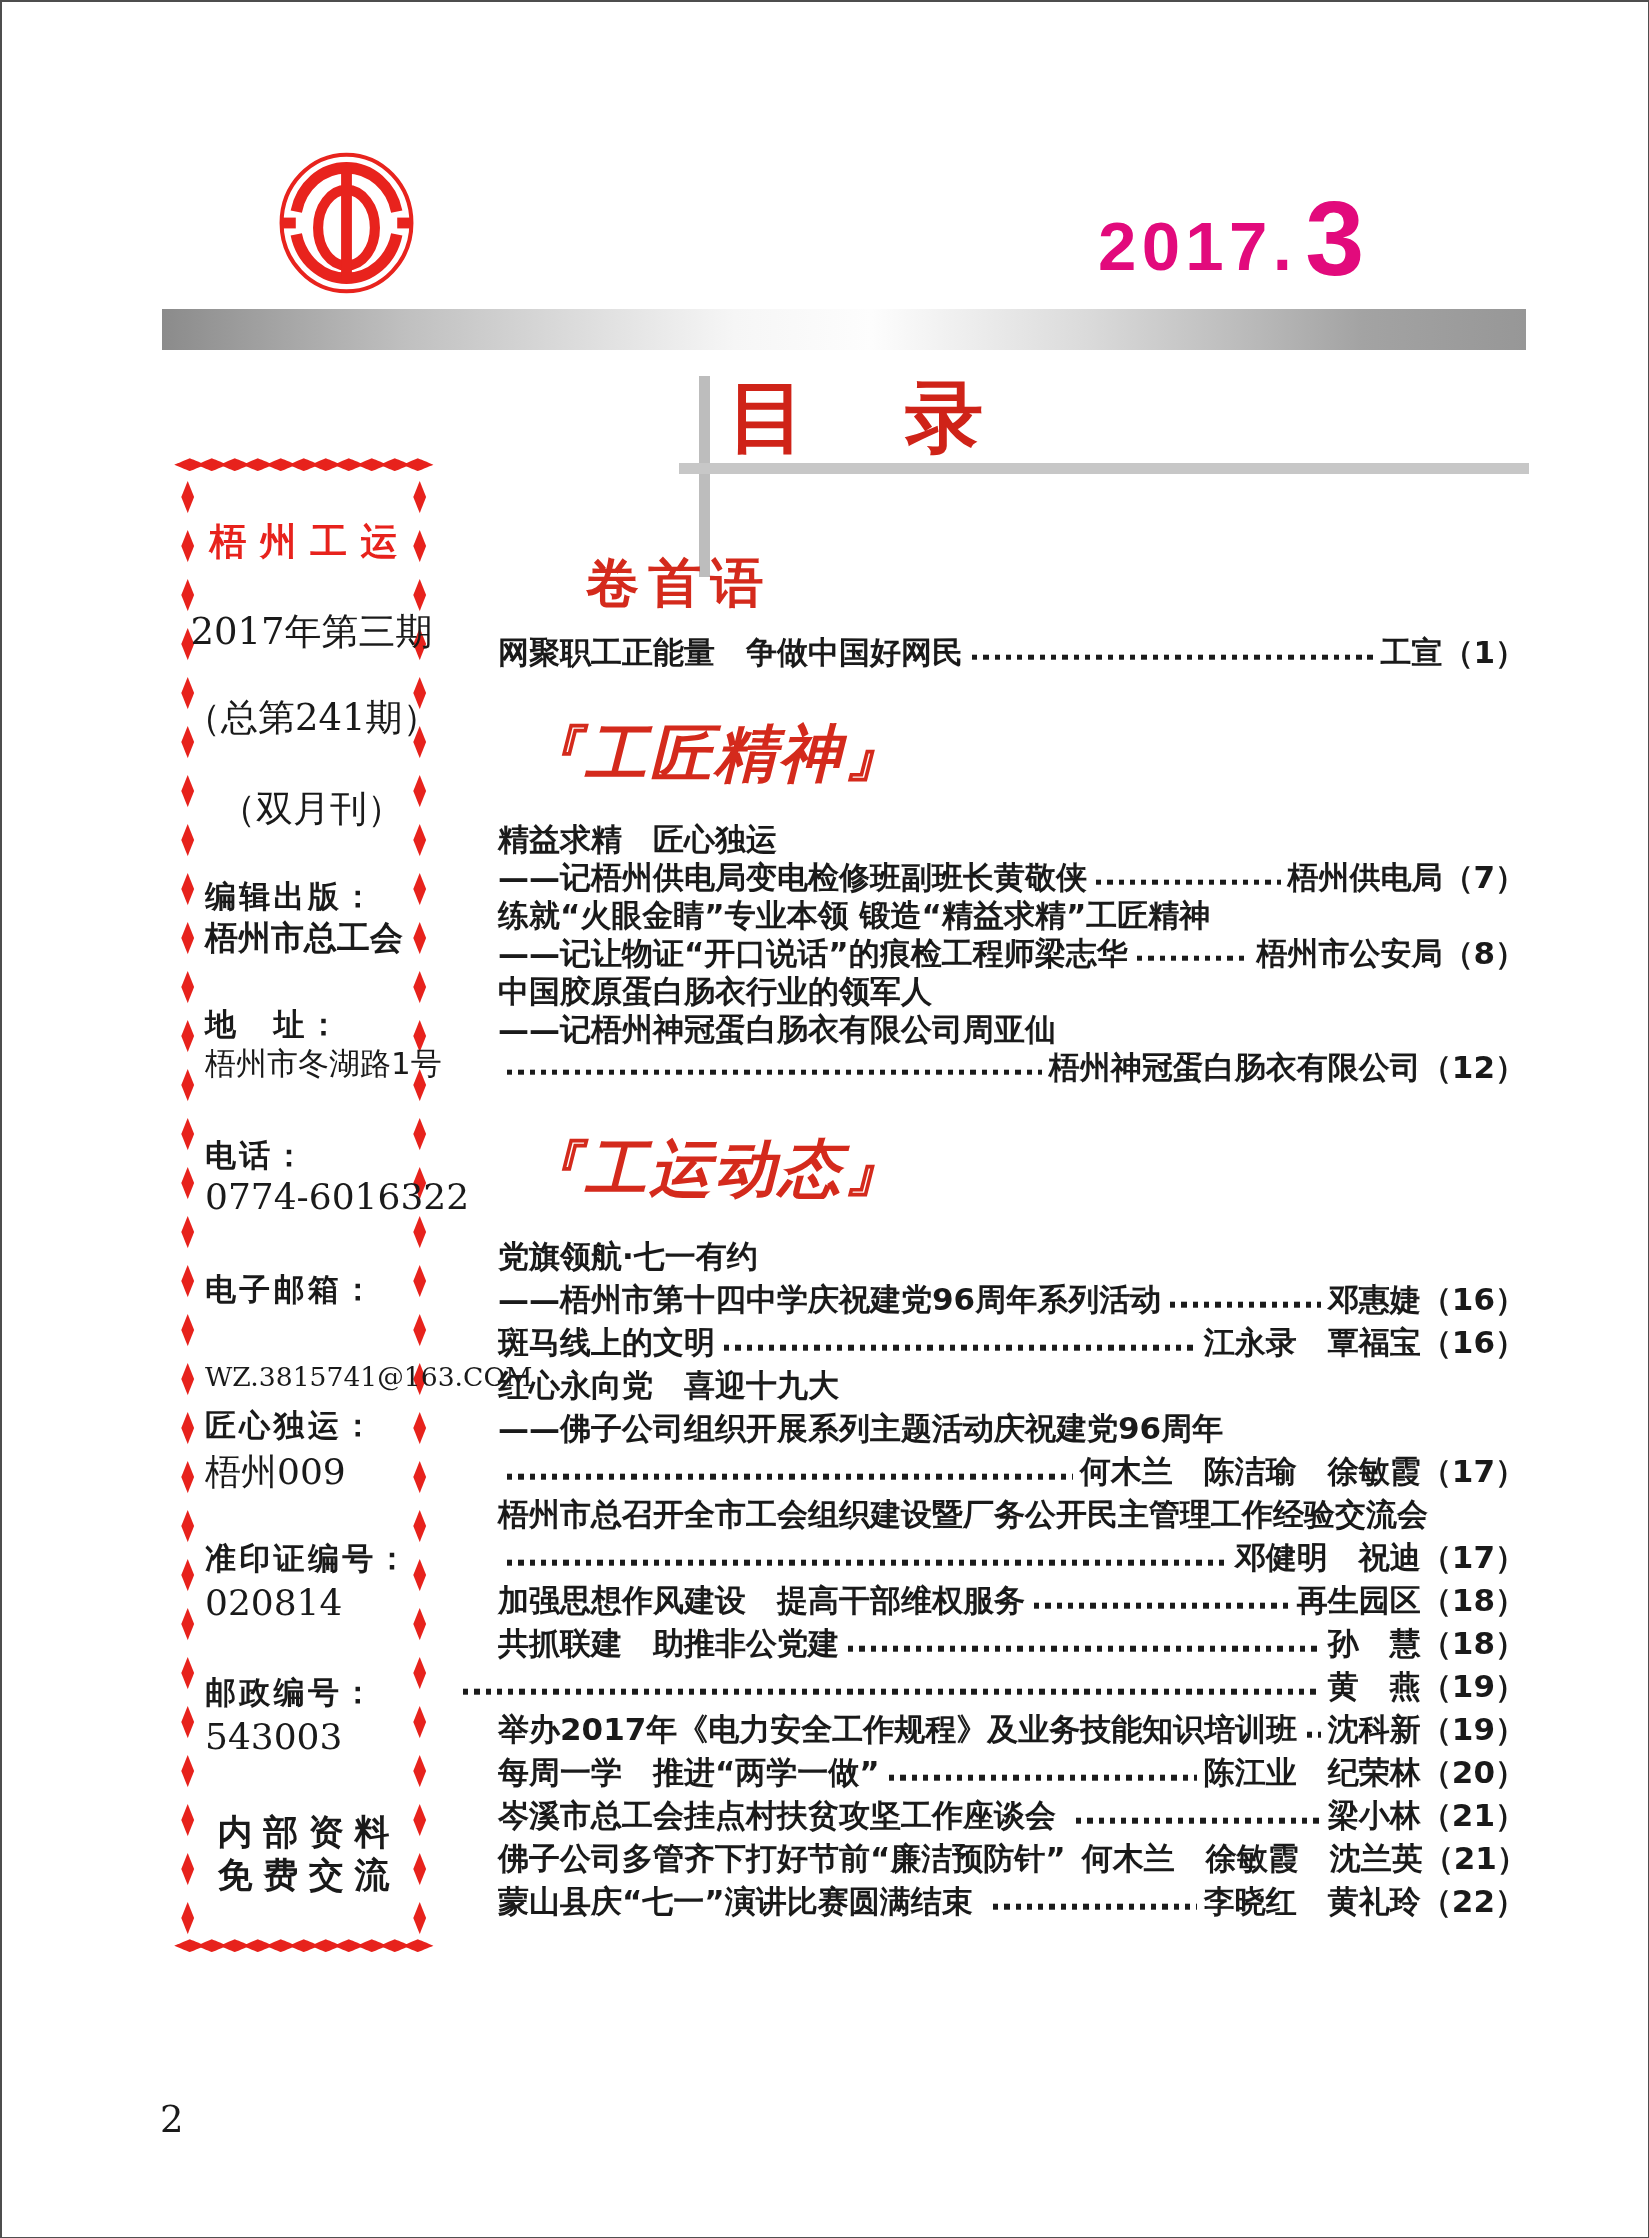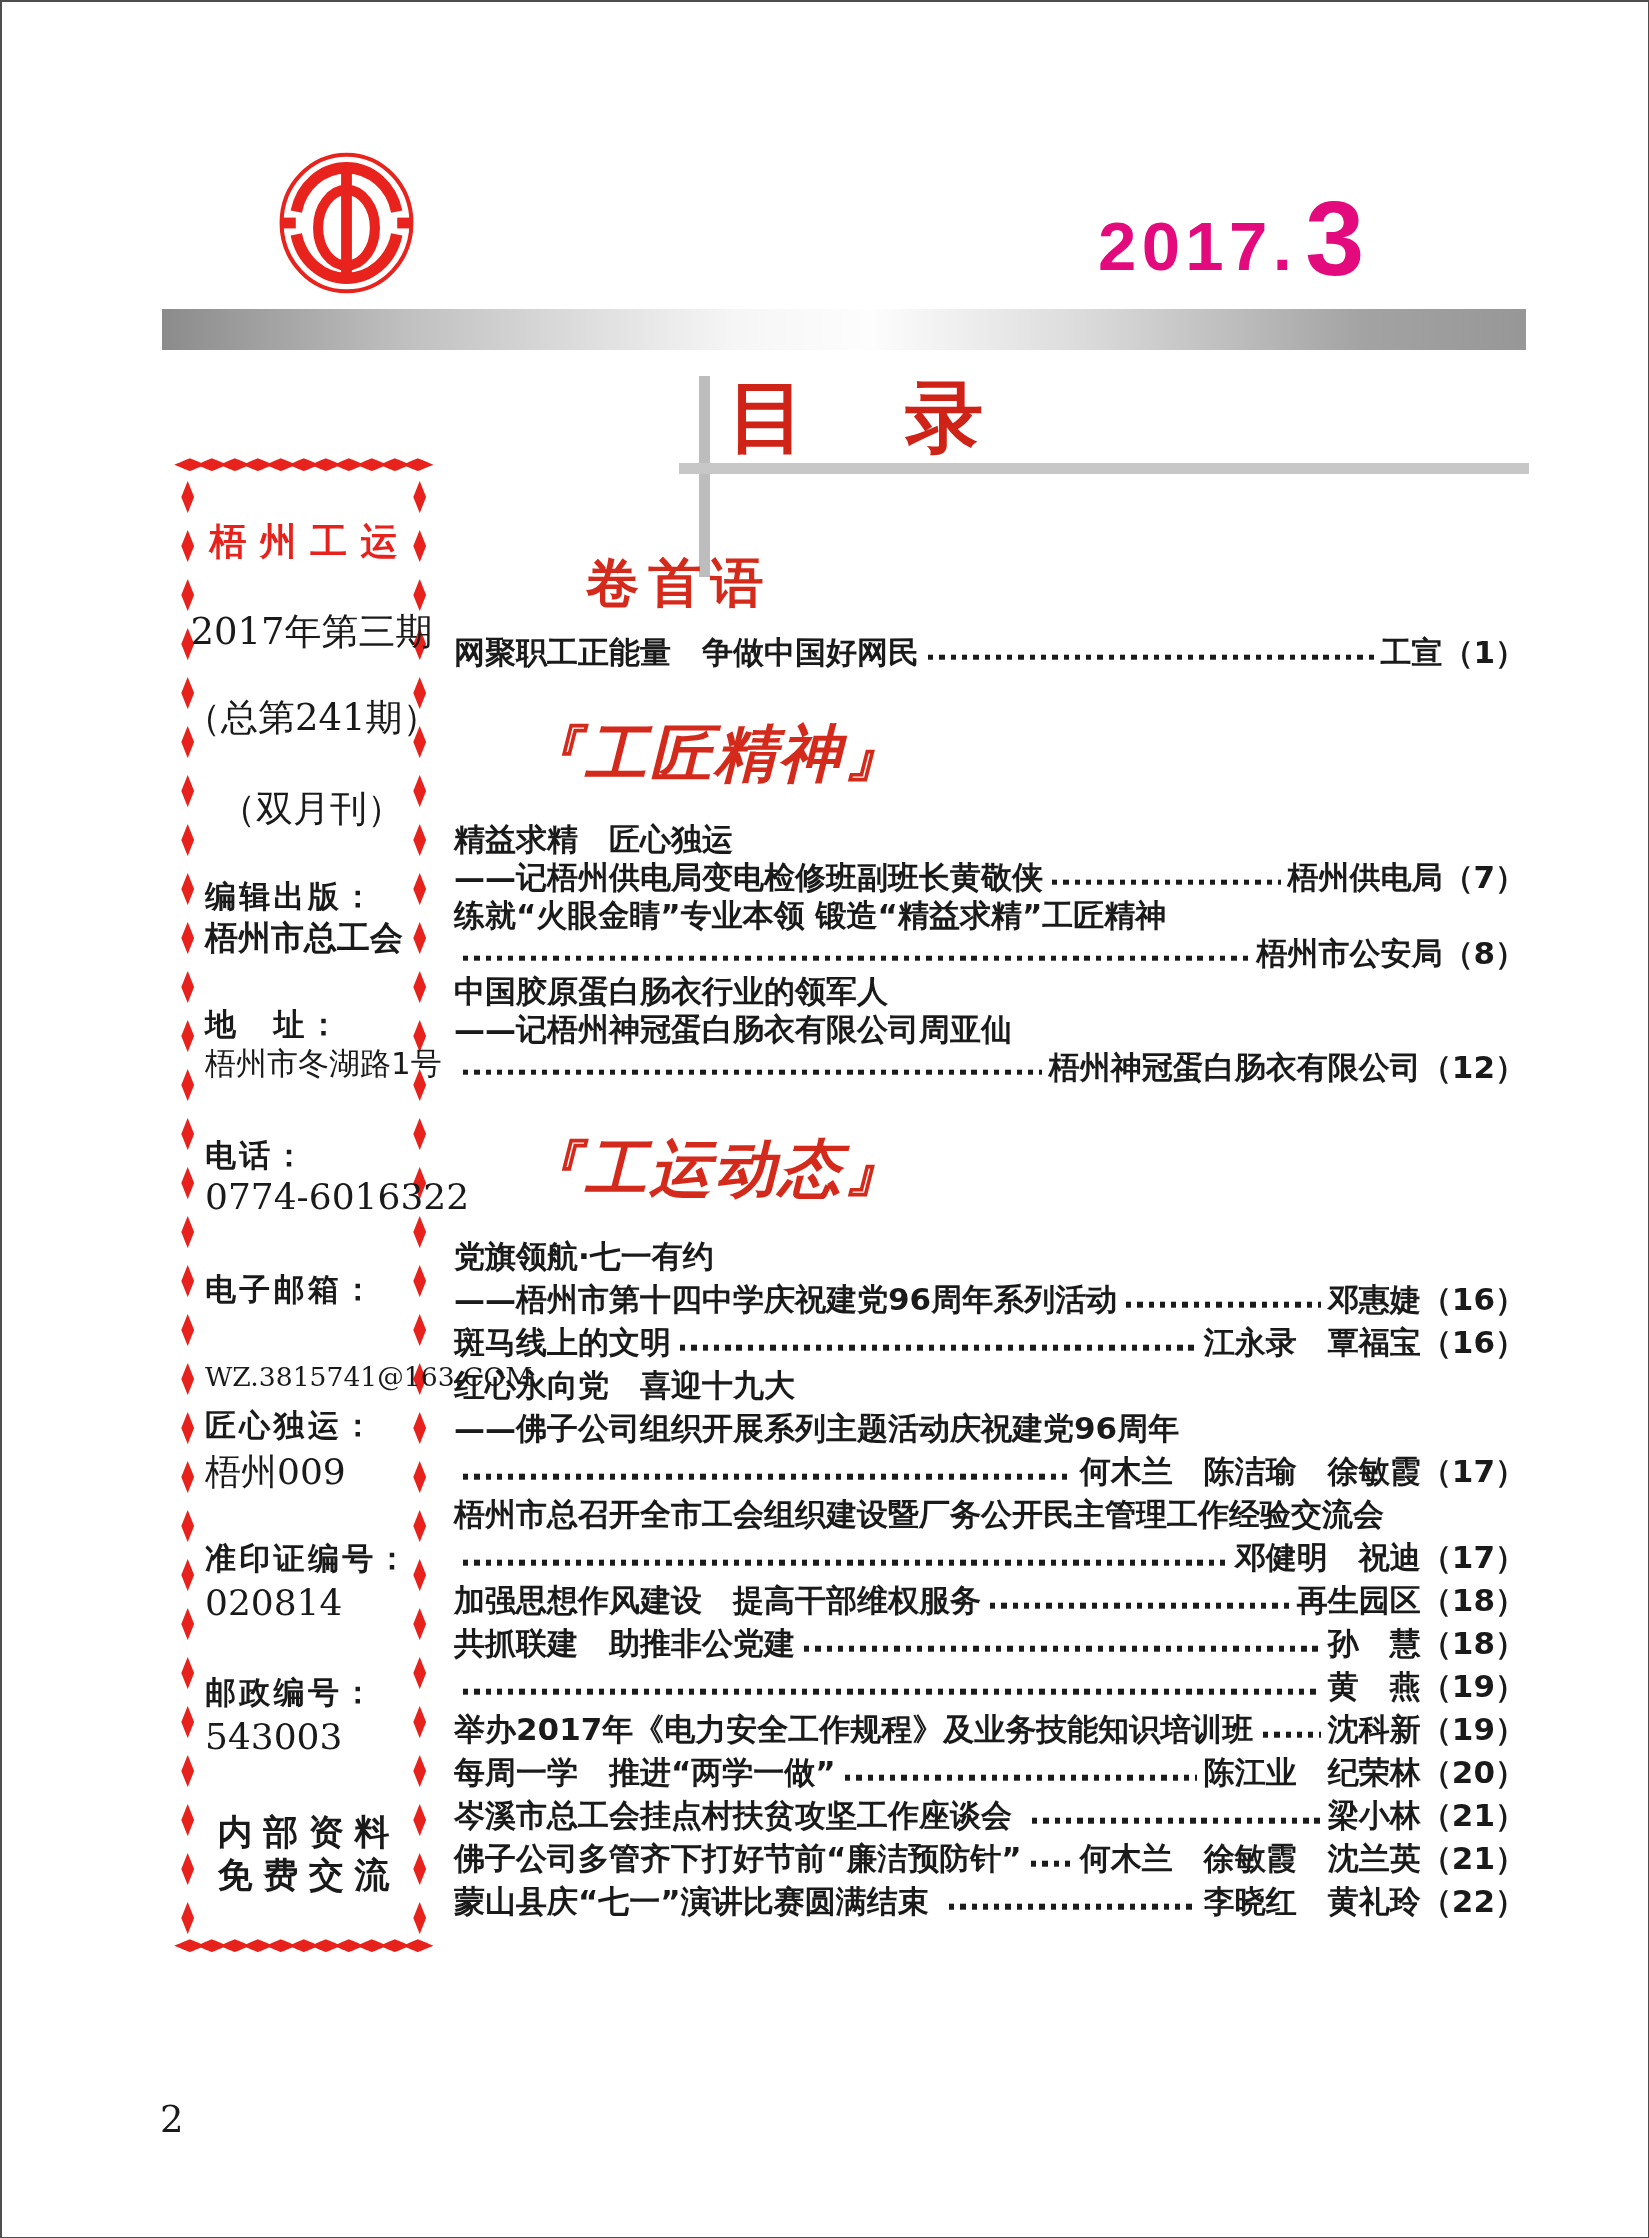--- a/index.html
+++ b/index.html
@@ -57,21 +57,21 @@
   .sec0{top:548px;}
   .sec1{top:713px;}
   .sec2{top:1128px;}
   .sec-header{color:#d42a1c;font-weight:bold;line-height:1.25;}
   .h-kai{font-size:53px;margin-left:132px;letter-spacing:9.3px;margin-bottom:16px;}
   .h-script{font-size:62px;font-style:italic;margin-left:66px;letter-spacing:2.7px;margin-bottom:28px;}
   .toc-row{display:flex;align-items:center;font-size:31px;font-weight:600;white-space:pre;}
   .sec0 .toc-row{height:41px;}
   .sec1 .toc-row{height:38px;}
   .sec2 .toc-row{height:43px;}
-  .toc-row .t{flex:0 0 auto;}
+  .toc-row .t{flex:0 0 auto;margin-left:44px;}
   .toc-row .dots{flex:1 1 auto;height:5.3px;margin:0 6.6px 0 9.3px;align-self:center;transform:translateY(4.7px);
     background:repeating-linear-gradient(to right,#1b1b1b 0,#1b1b1b 5.3px,transparent 5.3px,transparent 11.3px);}
   .toc-row .ref{flex:0 0 auto;}
   .page-num{position:absolute;left:158px;top:2096px;font-family:"DejaVu Serif",serif;font-size:37px;}
 </style>
 </head>
 <body>
 
 <div class="page">
 
@@ -220,21 +220,21 @@
         <div class="sec-items">
           <div class="toc-row"><span class="t">网聚职工正能量　争做中国好网民</span><span class="dots"></span><span class="ref">工宣（1）</span></div>
         </div>
       </div>
       <div class="toc-section sec1">
         <div class="sec-header h-script">『工匠精神』</div>
         <div class="sec-items">
           <div class="toc-row"><span class="t">精益求精　匠心独运</span></div>
           <div class="toc-row"><span class="t">——记梧州供电局变电检修班副班长黄敬侠</span><span class="dots"></span><span class="ref">梧州供电局（7）</span></div>
           <div class="toc-row"><span class="t">练就“火眼金睛”专业本领 锻造“精益求精”工匠精神</span></div>
-          <div class="toc-row"><span class="dots"></span><span class="ref">梧州市公安局（8）</span></div>
+          <div class="toc-row"><span class="t">——记让物证“开口说话”的痕检工程师梁志华</span><span class="dots"></span><span class="ref">梧州市公安局（8）</span></div>
           <div class="toc-row"><span class="t">中国胶原蛋白肠衣行业的领军人</span></div>
           <div class="toc-row"><span class="t">——记梧州神冠蛋白肠衣有限公司周亚仙</span></div>
           <div class="toc-row"><span class="t"></span><span class="dots"></span><span class="ref">梧州神冠蛋白肠衣有限公司（12）</span></div>
         </div>
       </div>
       <div class="toc-section sec2">
         <div class="sec-header h-script">『工运动态』</div>
         <div class="sec-items">
           <div class="toc-row"><span class="t">党旗领航·七一有约</span></div>
           <div class="toc-row"><span class="t">——梧州市第十四中学庆祝建党96周年系列活动</span><span class="dots"></span><span class="ref">邓惠婕（16）</span></div>

